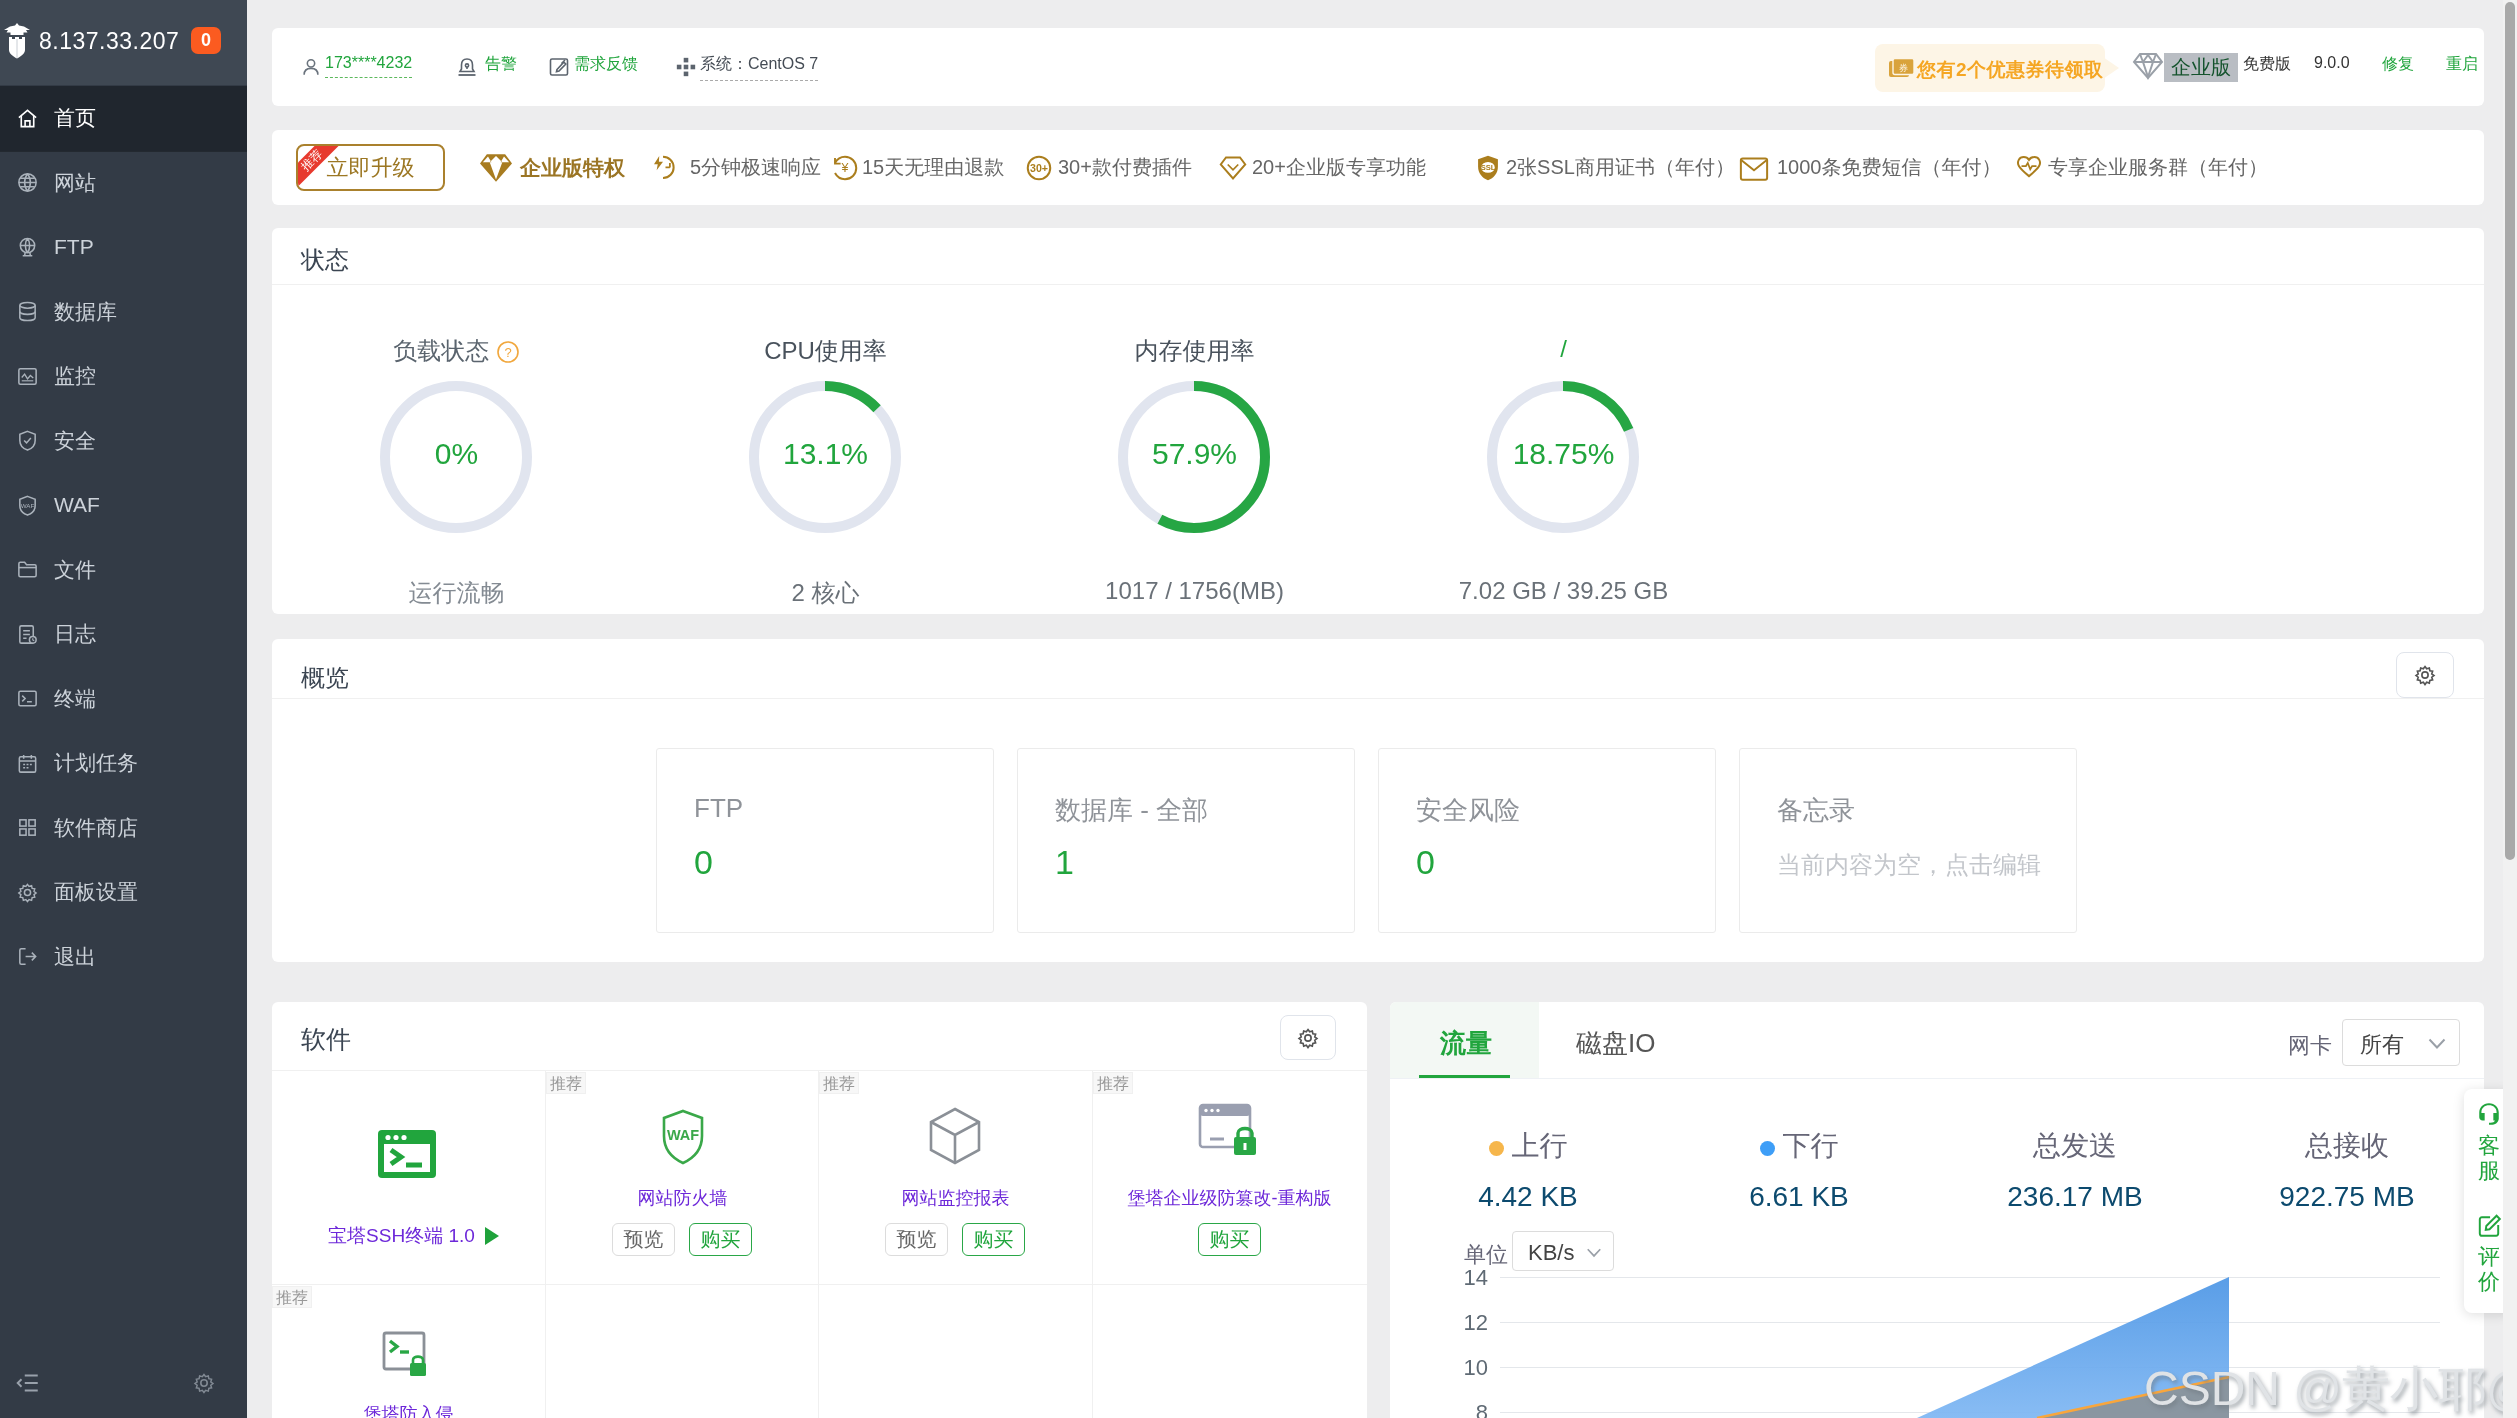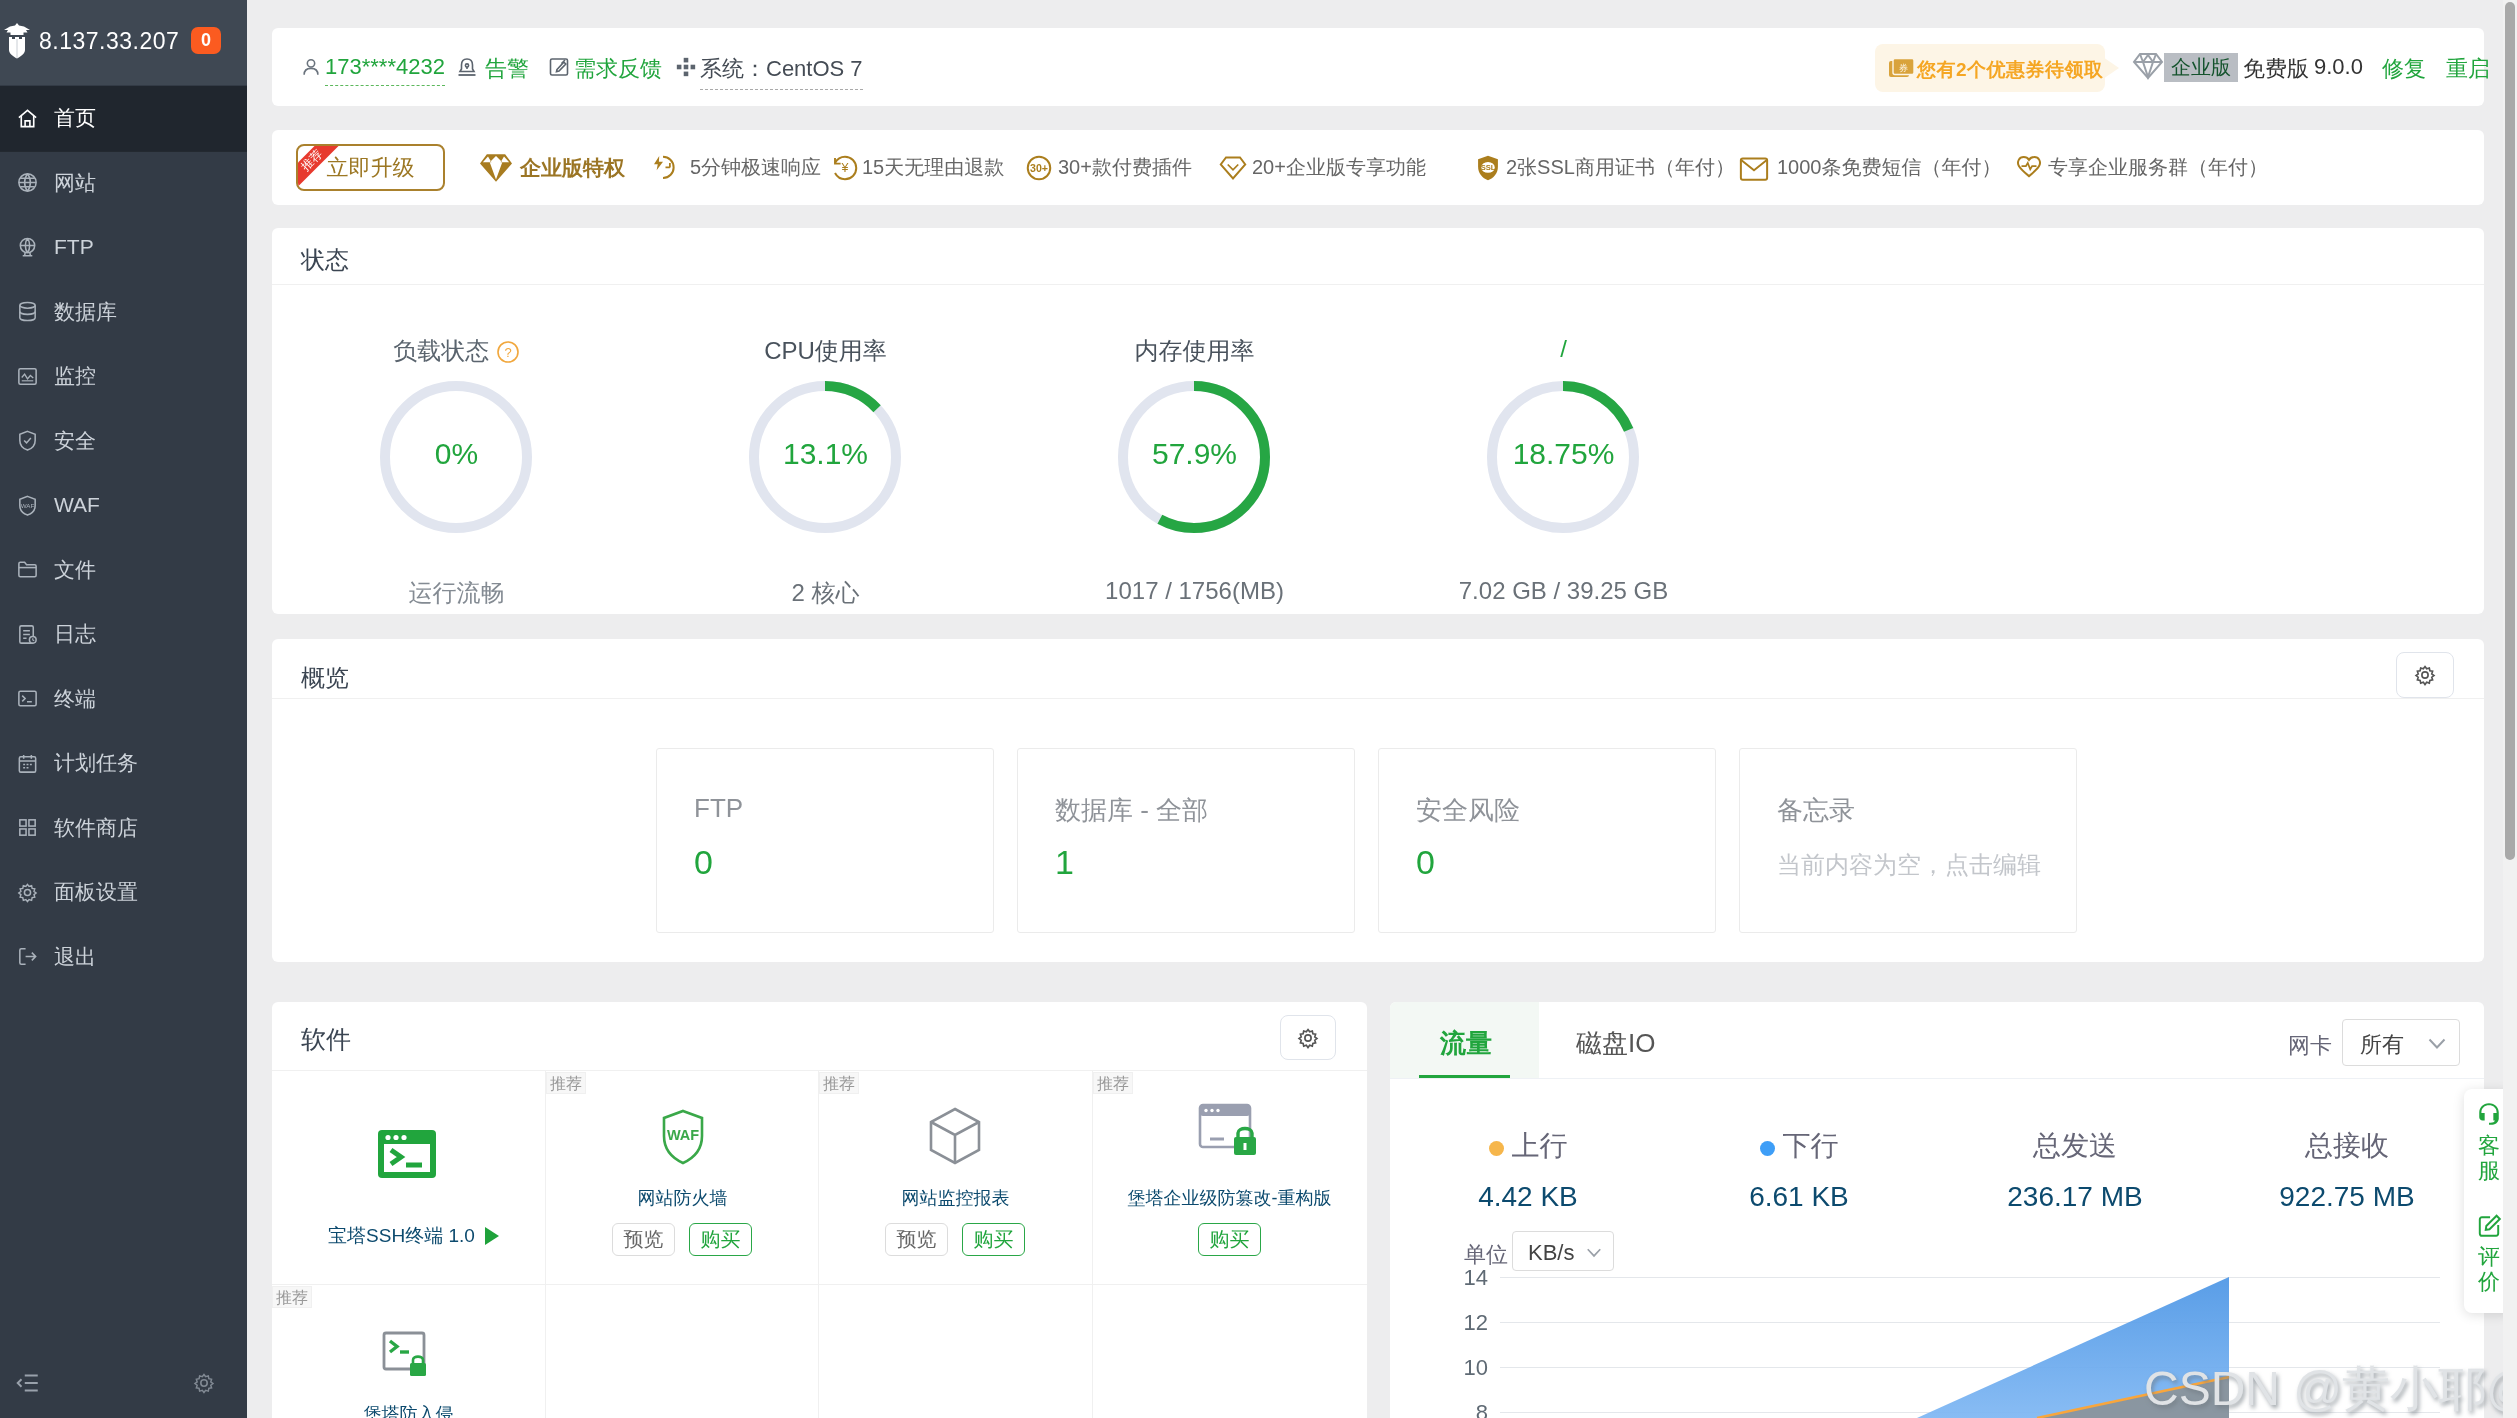--- a/index.html
+++ b/index.html
@@ -13,21 +13,21 @@
 #ip{position:absolute;left:39px;top:28px;font-size:23px;color:#fff;letter-spacing:.5px}
 #badge{position:absolute;left:191px;top:27px;width:30px;height:27px;background:#fb5b20;border-radius:7px;color:#fff;font-weight:bold;font-size:18px;text-align:center;line-height:27px}
 #menu{position:absolute;top:86px;left:0;width:247px}
 .mi{display:flex;align-items:center;height:64.5px;color:#cdd3da;font-size:21px}
 .mi svg{width:23px;height:23px;margin-left:16px;flex:none}
 .mi span{margin-left:15px;white-space:nowrap}
 .mi.act{background:#20262e;color:#fff;box-shadow:0 1px 0 rgba(0,0,0,.3)}
 #sfoot{position:absolute;left:0;bottom:8px;width:247px;height:50px}
 
 #top1{left:272px;top:28px;width:2212px;height:78px}
-.tbi{position:absolute;font-size:22px;white-space:nowrap}
+.tbi{position:absolute;font-size:16px;white-space:nowrap}
 .green{color:#21a53d}
 .dashg{border-bottom:1px dashed #5cb85c;padding-bottom:5px}
 .dashd{border-bottom:1px dashed #aaa;padding-bottom:5px}
 #pill{position:absolute;left:1603px;top:16px;width:230px;height:48px;background:#fdf5e6;border-radius:8px}
 #pill .txt{position:absolute;left:42px;top:13px;font-size:19px;font-weight:bold;color:#f5a623;letter-spacing:0.5px;white-space:nowrap}
 #notch{position:absolute;left:1831px;top:29px;width:0;height:0;border-top:11px solid transparent;border-bottom:11px solid transparent;border-left:16px solid #fdf5e6}
 #chip{position:absolute;left:1892px;top:25px;width:74px;height:29px;background:#b9bdc3;color:#14532d;font-size:20px;text-align:center;line-height:29px}
 
 #top2{left:272px;top:130px;width:2212px;height:75px}
 #upg{position:absolute;left:24px;top:14px;width:149px;height:47px;border:2px solid #aa812d;border-radius:8px;color:#9c7723;font-size:22px;text-align:center;line-height:43px;overflow:hidden}
@@ -51,21 +51,21 @@
 .obox{position:absolute;top:109px;width:338px;height:185px;border:1px solid #ebebeb;border-radius:3px}
 .obox .t{position:absolute;left:37px;top:44px;font-size:26px;color:#8f9399;white-space:nowrap}
 .obox .v{position:absolute;left:37px;top:94px;font-size:34px;color:#21a53d}
 .obox .e{position:absolute;left:37px;top:100px;font-size:24px;color:#c3c6cb;white-space:nowrap}
 
 #soft{left:272px;top:1002px;width:1095px;height:416px;border-radius:6px 6px 0 0}
 #soft .chead{height:68px;border-bottom:0}
 #soft .chead span{top:21px;font-size:25px}
 .gline{position:absolute;background:#f0f0f0}
 .rtag{position:absolute;width:40px;height:22px;background:#f7f7f7;border:1px solid #f0f0f0;color:#999;font-size:16px;text-align:center;line-height:21px}
-.sname{position:absolute;width:273px;text-align:center;font-size:18px;color:#0c4a6e;white-space:nowrap}
+.sname{position:absolute;width:273px;text-align:center;font-size:18px;color:#6d28d9;white-space:nowrap}
 .sbtn{position:absolute;width:63px;height:33px;border-radius:6px;font-size:20px;text-align:center;line-height:31px}
 .sbtn.gray{border:1px solid #dcdcdc;color:#666}
 .sbtn.grn{border:1px solid #2aa747;color:#21a53d}
 
 #traf{left:1390px;top:1002px;width:1094px;height:416px;border-radius:6px 6px 0 0}
 #tabActive{position:absolute;left:0;top:0;width:149px;height:77px;background:#f3f8f4;border-radius:6px 0 0 0}
 #tabActive b{position:absolute;left:50px;top:24px;font-size:26px;color:#21a53d;font-weight:bold}
 #tabActive i{position:absolute;left:29px;bottom:0;width:91px;height:4px;background:#21a53d}
 #tabLine{position:absolute;left:0;top:76px;width:1094px;height:1px;background:#eef1f5}
 #tabDisk{position:absolute;left:186px;top:24px;font-size:26px;color:#555}

